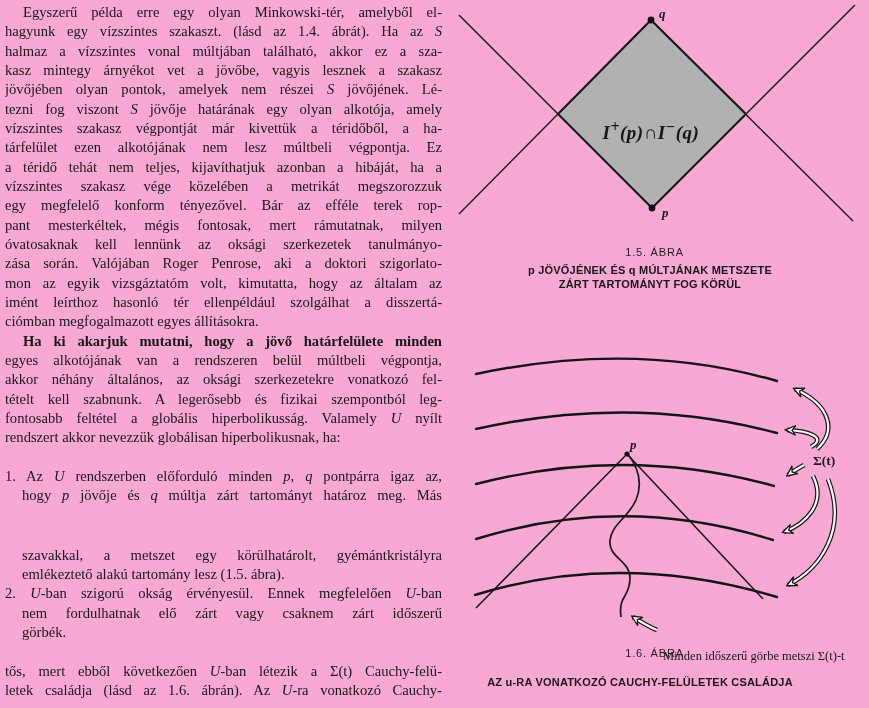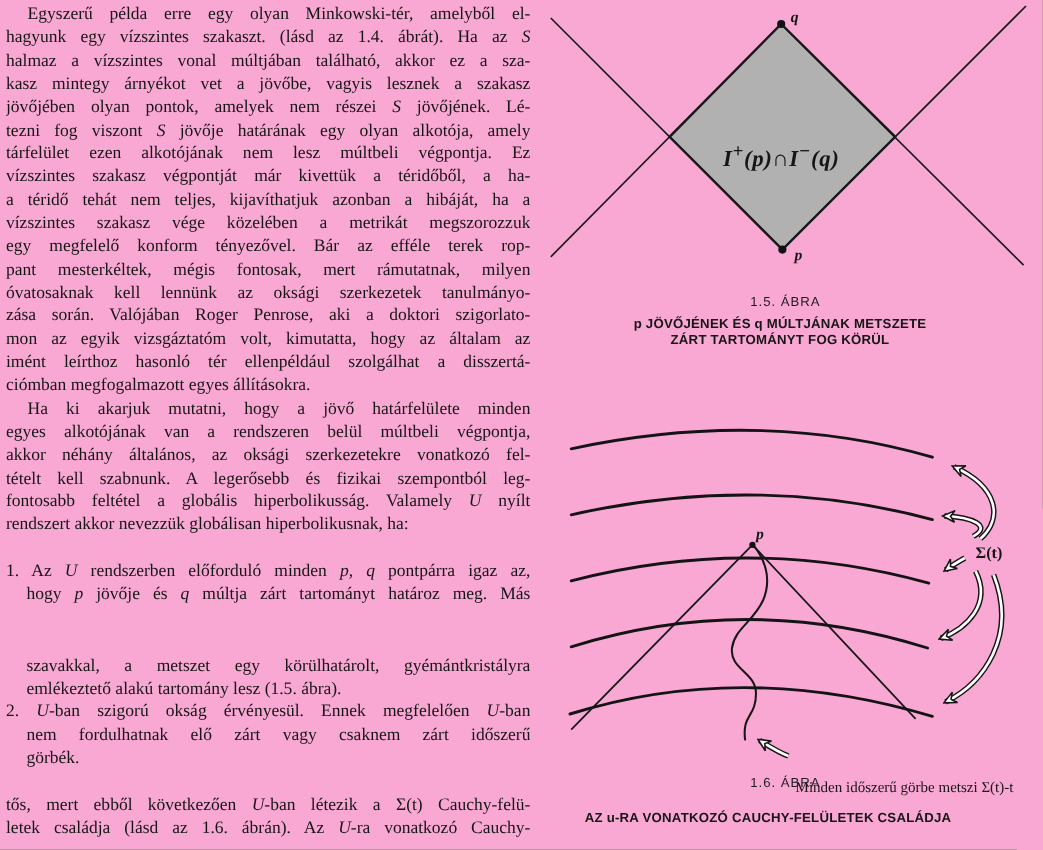--- a/index.html
+++ b/index.html
@@ -37,32 +37,32 @@
 
 <div class="page">
 
   <div class="text-col">
       <div class="line" style="padding-left: 18px;">Egyszerű példa erre egy olyan Minkowski-tér, amelyből el-</div>
       <div class="line">hagyunk egy vízszintes szakaszt. (lásd az 1.4. ábrát). Ha az <i>S</i></div>
       <div class="line">halmaz a vízszintes vonal múltjában található, akkor ez a sza-</div>
       <div class="line">kasz mintegy árnyékot vet a jövőbe, vagyis lesznek a szakasz</div>
       <div class="line">jövőjében olyan pontok, amelyek nem részei <i>S</i> jövőjének. Lé-</div>
       <div class="line">tezni fog viszont <i>S</i> jövője határának egy olyan alkotója, amely</div>
+      <div class="line">vízszintes szakasz végpontját már kivettük a téridőből, a ha-</div>
       <div class="line">tárfelület ezen alkotójának nem lesz múltbeli végpontja. Ez</div>
-      <div class="line">vízszintes szakasz végpontját már kivettük a téridőből, a ha-</div>
       <div class="line">a téridő tehát nem teljes, kijavíthatjuk azonban a hibáját, ha a</div>
       <div class="line">vízszintes szakasz vége közelében a metrikát megszorozzuk</div>
       <div class="line">egy megfelelő konform tényezővel. Bár az efféle terek rop-</div>
       <div class="line">pant mesterkéltek, mégis fontosak, mert rámutatnak, milyen</div>
       <div class="line">óvatosaknak kell lennünk az oksági szerkezetek tanulmányo-</div>
       <div class="line">zása során. Valójában Roger Penrose, aki a doktori szigorlato-</div>
       <div class="line">mon az egyik vizsgáztatóm volt, kimutatta, hogy az általam az</div>
       <div class="line">imént leírthoz hasonló tér ellenpéldául szolgálhat a disszertá-</div>
       <div class="line last">ciómban megfogalmazott egyes állításokra.</div>
-      <div class="line" style="padding-left: 18px;">Ha ki akarjuk mutatni, hogy a jövő határfelülete minden</div>
+      <div class="line" style="padding-left: 18px; font-weight: bold;">Ha ki akarjuk mutatni, hogy a jövő határfelülete minden</div>
       <div class="line">egyes alkotójának van a rendszeren belül múltbeli végpontja,</div>
       <div class="line">akkor néhány általános, az oksági szerkezetekre vonatkozó fel-</div>
       <div class="line">tételt kell szabnunk. A legerősebb és fizikai szempontból leg-</div>
       <div class="line">fontosabb feltétel a globális hiperbolikusság. Valamely <i>U</i> nyílt</div>
       <div class="line last">rendszert akkor nevezzük globálisan hiperbolikusnak, ha:</div>
       <div class="line last"></div>
       <div class="line">1. Az <i>U</i> rendszerben előforduló minden <i>p</i>, <i>q</i> pontpárra igaz az,</div>
       <div class="line" style="padding-left: 17px;">hogy <i>p</i> jövője és <i>q</i> múltja zárt tartományt határoz meg. Más</div>
       <div class="line" style="padding-left: 17px; margin-top: 40px;">szavakkal, a metszet egy körülhatárolt, gyémántkristályra</div>
       <div class="line last" style="padding-left: 17px;">emlékeztető alakú tartomány lesz (1.5. ábra).</div>

